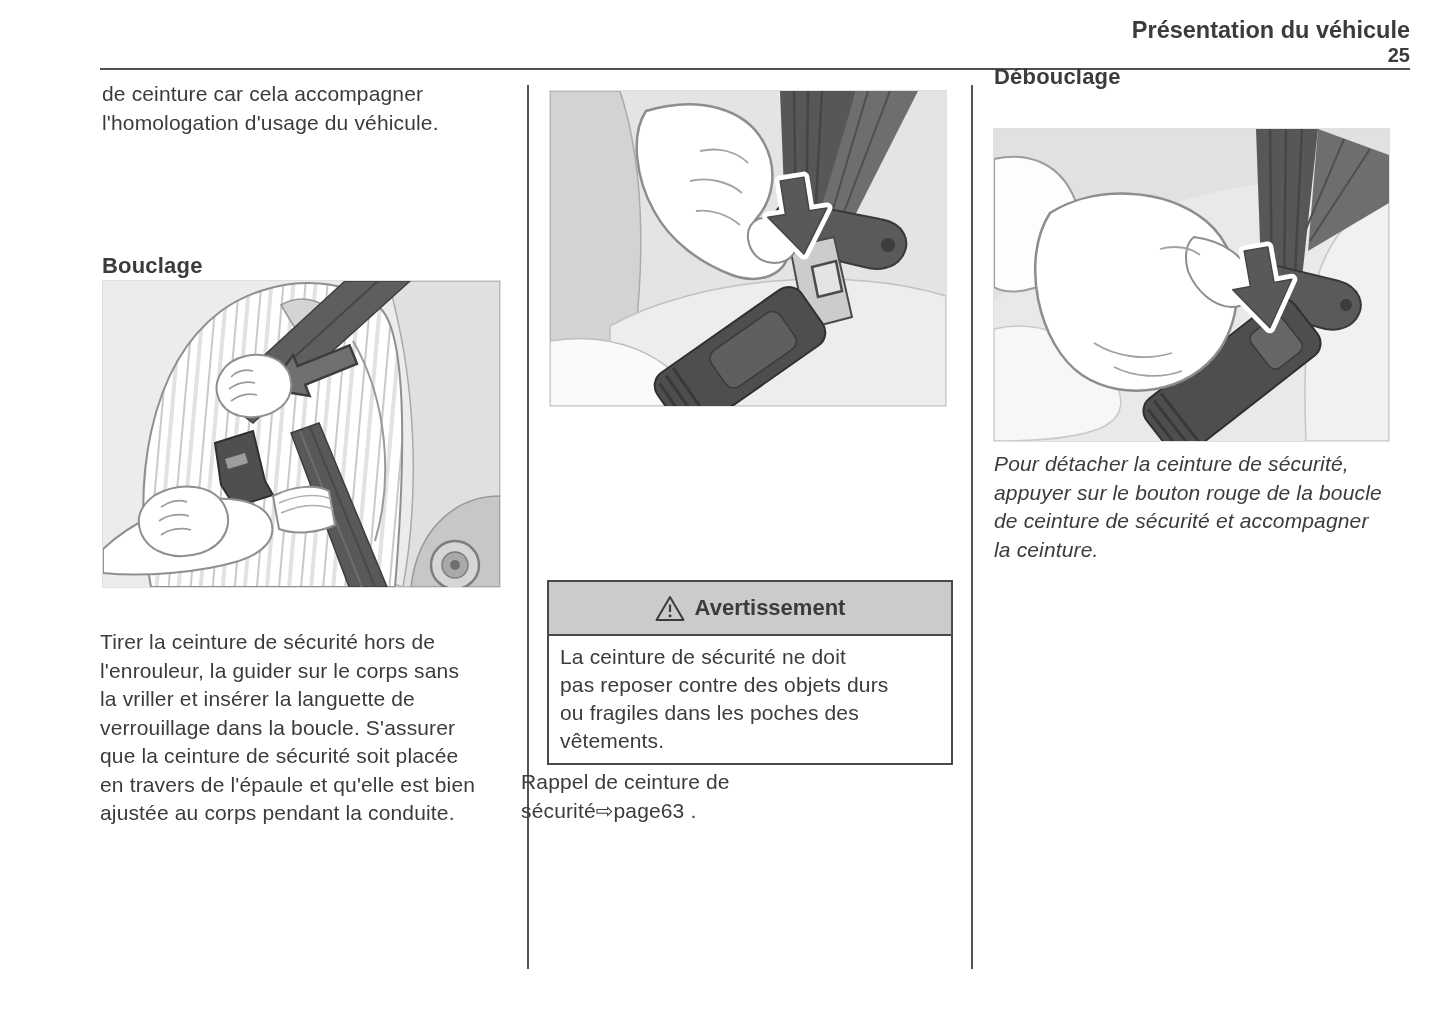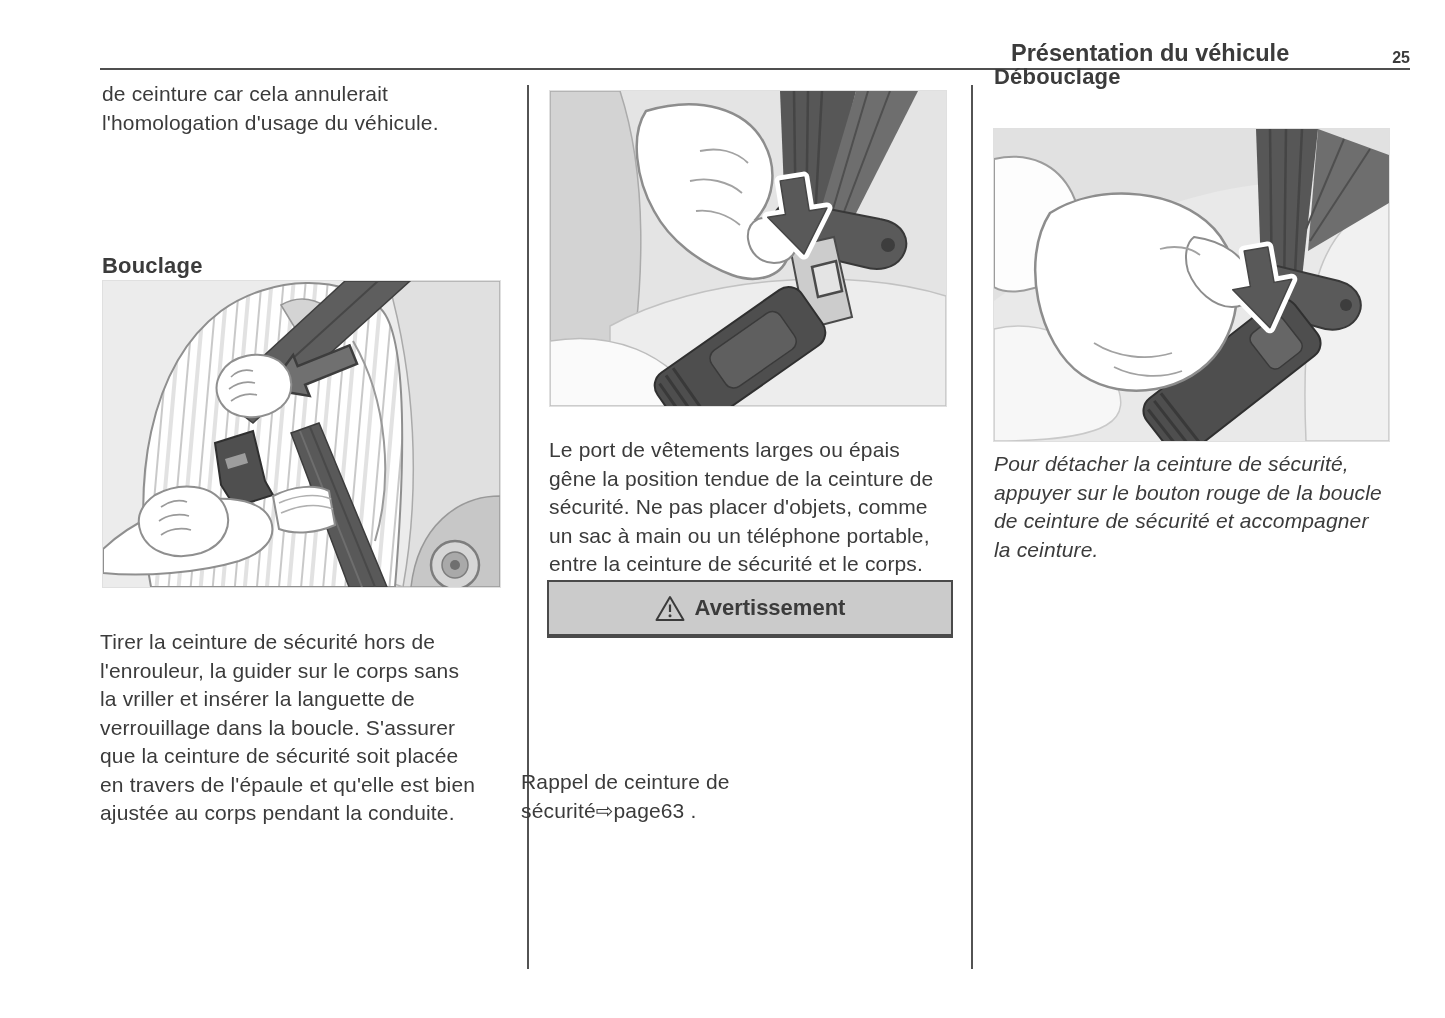--- a/index.html
+++ b/index.html
@@ -4,23 +4,23 @@
 <style>
   html,body { margin:0; padding:0; background:#ffffff; }
   .page {
     position:relative; width:1445px; height:1018px; background:#ffffff;
     font-family:"Liberation Sans", sans-serif; color:#3b3b3b; overflow:hidden;
   }
   .abs { position:absolute; }
   .body-text { font-size:21px; line-height:28.5px; white-space:pre-line; letter-spacing:0.15px; }
   .h1 { font-size:28.5px; line-height:37px; font-weight:400; white-space:pre-line; letter-spacing:0.2px; }
   .h2 { font-size:22px; font-weight:700; letter-spacing:0.2px; }
-  .header-bar { left:100px; top:33px; width:1310px; height:34px; display:flex; align-items:flex-end; justify-content:flex-end; }
+  .header-bar { left:100px; top:33px; width:1310px; height:34px; display:flex; align-items:flex-end; justify-content:flex-end;flex-direction:column; }
   .header-title { font-size:23.5px; font-weight:700; }
-  .page-num { font-size:16px; font-weight:700; margin-left:103px; }
+  .page-num { font-size:20px; font-weight:700; margin-left:103px; }
   .rule { background:#4f4f4f; height:2px; }
   .vdivider { width:2px; background:#535353; }
   .figure { border:1px solid #e0e0e0; }
   .warning-box { border:2px solid #4a4a4a; background:#ffffff; }
   .warning-head {
     height:52px; background:#cbcbcb; border-bottom:2px solid #4a4a4a;
     display:flex; align-items:center; justify-content:center; gap:10px;
   }
   .warning-title { font-size:22px; font-weight:700; }
   .warning-body { padding:7px 11px 8px 11px; font-size:21px; line-height:28px; white-space:pre-line; letter-spacing:0.15px; }
@@ -32,21 +32,21 @@
 
   <div class="abs header-bar">
     <span class="header-title">Présentation du véhicule</span>
     <span class="page-num">25</span>
   </div>
   <div class="abs rule" style="left:100px; top:68px; width:1310px;"></div>
 
   <div class="abs vdivider" style="left:527px; top:85px; height:884px;"></div>
   <div class="abs vdivider" style="left:971px; top:85px; height:884px;"></div>
 
-  <div class="abs body-text" style="left:102px; top:80px;">de ceinture car cela annulerait
+  <div class="abs body-text" style="left:102px; top:80px;">de ceinture car cela accompagner
 l'homologation d'usage du véhicule.</div>
 
 
   <div class="abs h2" style="left:102px; top:253px;">Bouclage</div>
 
   <svg class="abs figure" style="left:102px; top:280px;" width="397" height="306" viewBox="0 0 397 306" role="img">
     <defs>
       <pattern id="shirt" width="22" height="22" patternUnits="userSpaceOnUse" patternTransform="rotate(5)">
         <rect width="22" height="22" fill="#ffffff"></rect>
         <line x1="4" y1="0" x2="4" y2="22" stroke="#c9c9c9" stroke-width="2"></line>
@@ -133,35 +133,34 @@
     <path d="M96,20 C150,4 196,18 214,52 C228,78 224,108 206,128 C232,132 244,148 238,166 C230,188 204,192 182,184 C150,172 120,150 104,120 C86,88 80,44 96,20 Z" fill="#ffffff" stroke="#8d8d8d" stroke-width="2.5"></path>
     <path d="M208,128 C226,124 242,132 246,146 C250,160 240,172 224,172 C210,172 200,162 198,148 C197,138 200,132 208,128 Z" fill="#ffffff" stroke="#8d8d8d" stroke-width="2"></path>
     <path d="M150,60 C168,56 186,60 198,72 M140,90 C158,86 178,90 192,102 M146,120 C162,118 178,124 190,134" fill="none" stroke="#a2a2a2" stroke-width="1.8"></path>
 
     <g transform="translate(242,88) rotate(-9)">
       <path d="M-12,0 H12 V34 H30 L0,76 L-30,34 H-12 Z" fill="#ffffff" stroke="#ffffff" stroke-width="11" stroke-linejoin="round"></path>
       <path d="M-12,0 H12 V34 H30 L0,76 L-30,34 H-12 Z" fill="#595959" stroke="#454545" stroke-width="1.5" stroke-linejoin="round"></path>
     </g>
   </svg>
 
-  <div class="abs body-text" style="left:549px; top:436px;">Le port de vêtements larges ou épais
-gêne la position tendue de la ceinture de
-sécurité. Ne pas placer d'objets, comme
-un sac à main ou un téléphone portable,
-entre la ceinture de sécurité et le corps.</div>
 
   <div class="abs warning-box" style="left:547px; top:580px; width:402px;">
     <div class="warning-head">
       <svg width="30" height="27" viewBox="0 0 30 27">
         <path d="M15 2 L28.5 25 H1.5 Z" fill="none" stroke="#3b3b3b" stroke-width="2" stroke-linejoin="round"></path>
         <line x1="15" y1="9.5" x2="15" y2="17" stroke="#3b3b3b" stroke-width="2.2"></line>
         <circle cx="15" cy="20.8" r="1.5" fill="#3b3b3b"></circle>
       </svg>
       <span class="warning-title">Avertissement</span>
     </div>
+    <div class="warning-body">La ceinture de sécurité ne doit
+pas reposer contre des objets durs
+ou fragiles dans les poches des
+vêtements.</div>
   </div>
 
   <div class="abs body-text" style="left:521px; top:768px;">Rappel de ceinture de
 sécurité⇨page63 .</div>
 
   <div class="abs h2" style="left:994px; top:64px;">Débouclage</div>
 
   <svg class="abs figure" style="left:993px; top:128px;" width="395" height="312" viewBox="0 0 395 312" role="img">
     <rect width="395" height="312" fill="#e9e9e9"></rect>
     <path d="M0,0 H395 V60 C300,40 190,60 110,105 C70,128 30,150 0,172 Z" fill="#e1e1e1"></path>

